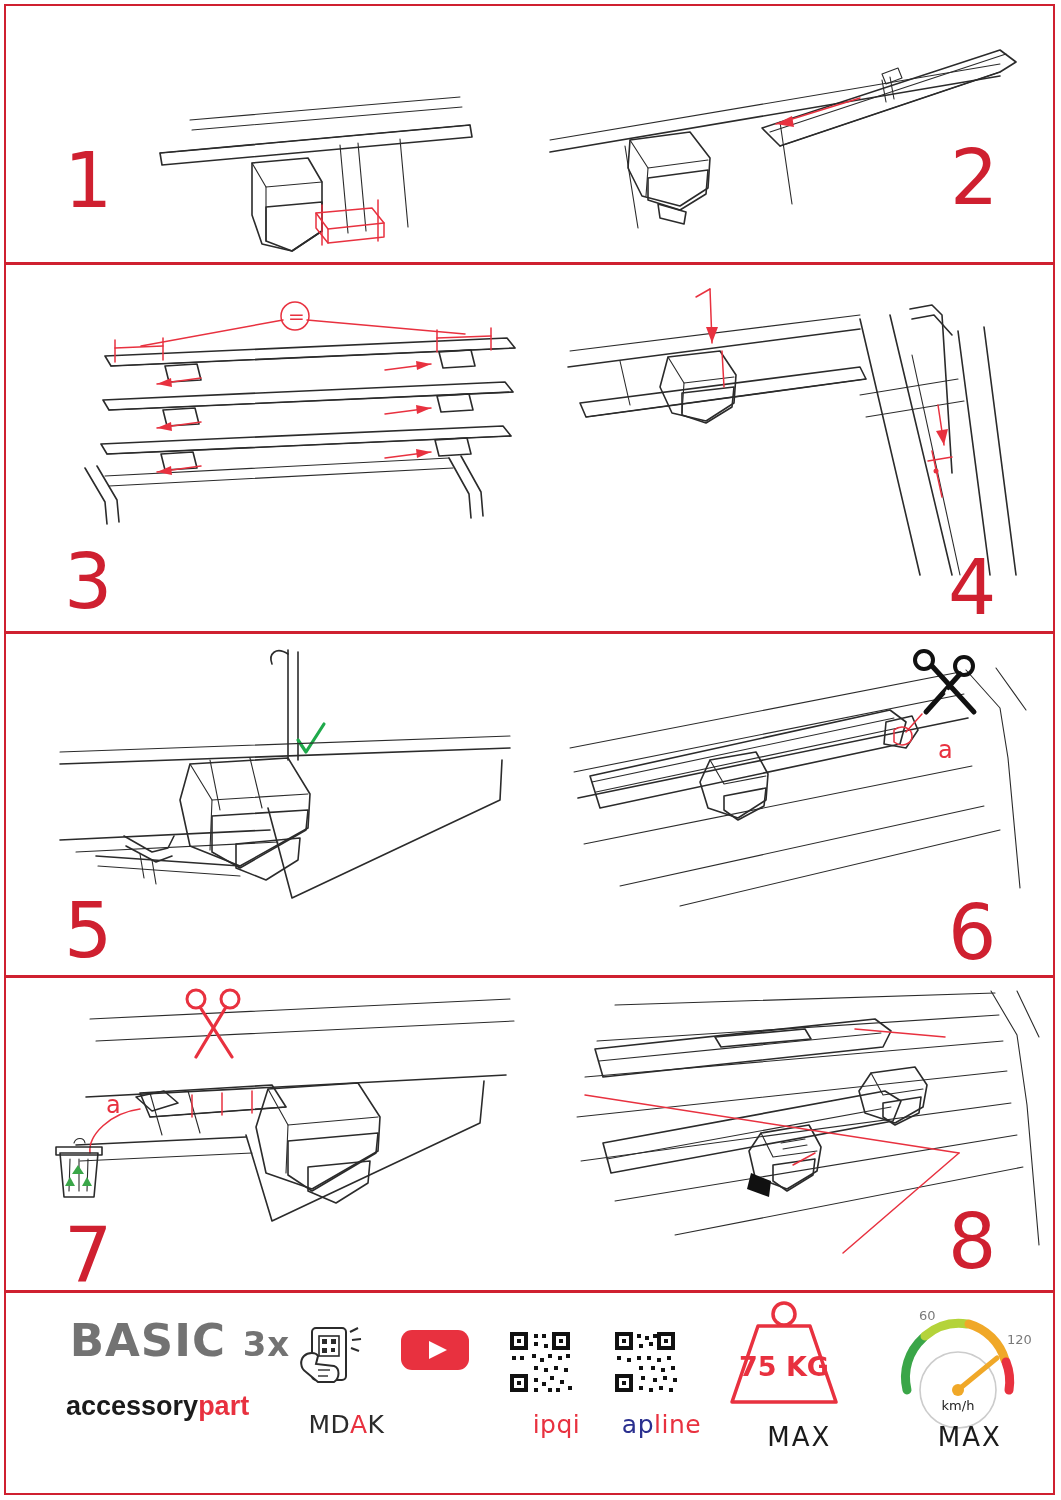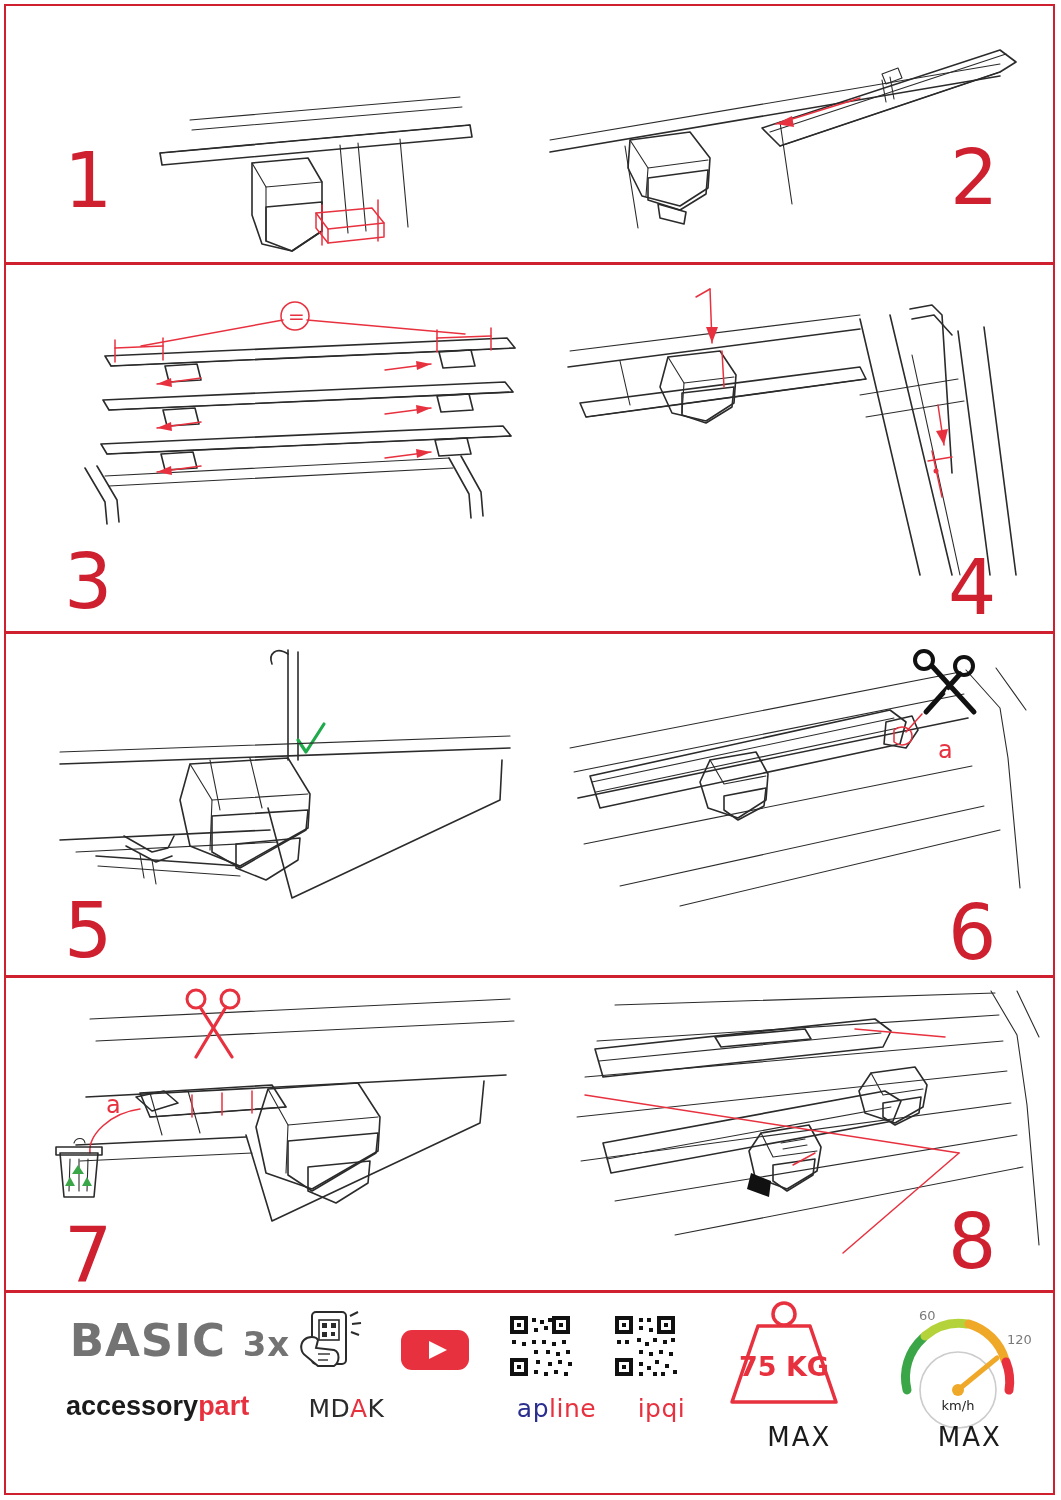--- a/index.html
+++ b/index.html
@@ -86,21 +86,21 @@
     font-family: Liberation Sans, sans-serif;
     font-weight: bold;
     font-size: 27px;
     color: #1b1b1b;
     white-space: nowrap;
   }
   .brand-accessory .part { color: #e8313f; }
 
   .logo-col {
     width: 105px;
-    padding-top: 20px;
+    padding-top: 36px;
     text-align: center;
   }
   .logo-col .cap {
     margin-top: 12px;
     font-family: "DejaVu Sans", sans-serif;
     font-size: 25px;
     letter-spacing: 0.5px;
     color: #2b2b2b;
   }
   .logo-col .cap .a { color: #e8313f; }
@@ -500,20 +500,61 @@
         <span>MD</span><span class="a">A</span><span class="k">K</span>
       </div>
     </div>
 
     <div class="logo-col" style="padding-top:34px;">
       <svg width="72" height="52" viewBox="0 0 72 52">
         <rect x="2" y="6" width="68" height="40" rx="11" fill="#e8313f"></rect>
         <path d="M30 17 L48 26 L30 35 Z" fill="#ffffff"></path>
       </svg>
       <div class="cap"></div>
+    </div>
+
+    <div class="logo-col ipqi">
+      <svg width="72" height="72" viewBox="0 0 72 72">
+        <rect x="4" y="4" width="64" height="64" fill="#ffffff"></rect>
+        <g fill="#111">
+          <rect x="6" y="6" width="18" height="18"></rect>
+            <rect x="10" y="10" width="10" height="10" fill="#fff"></rect>
+            <rect x="13" y="13" width="4" height="4"></rect>
+          <rect x="48" y="6" width="18" height="18"></rect>
+            <rect x="52" y="10" width="10" height="10" fill="#fff"></rect>
+            <rect x="55" y="13" width="4" height="4"></rect>
+          <rect x="6" y="48" width="18" height="18"></rect>
+            <rect x="10" y="52" width="10" height="10" fill="#fff"></rect>
+            <rect x="13" y="55" width="4" height="4"></rect>
+          <rect x="30" y="8" width="4" height="4"></rect>
+            <rect x="38" y="8" width="4" height="4"></rect>
+          <rect x="30" y="16" width="4" height="4"></rect>
+            <rect x="40" y="18" width="4" height="4"></rect>
+          <rect x="8" y="30" width="4" height="4"></rect>
+            <rect x="16" y="30" width="4" height="4"></rect>
+          <rect x="28" y="28" width="4" height="4"></rect>
+            <rect x="36" y="32" width="4" height="4"></rect>
+          <rect x="44" y="28" width="4" height="4"></rect>
+            <rect x="54" y="30" width="4" height="4"></rect>
+          <rect x="62" y="28" width="4" height="4"></rect>
+          <rect x="30" y="40" width="4" height="4"></rect>
+            <rect x="40" y="42" width="4" height="4"></rect>
+          <rect x="50" y="40" width="4" height="4"></rect>
+            <rect x="60" y="42" width="4" height="4"></rect>
+          <rect x="30" y="52" width="4" height="4"></rect>
+            <rect x="38" y="56" width="4" height="4"></rect>
+          <rect x="46" y="50" width="4" height="4"></rect>
+            <rect x="56" y="54" width="4" height="4"></rect>
+          <rect x="64" y="60" width="4" height="4"></rect>
+          <rect x="30" y="62" width="4" height="4"></rect>
+            <rect x="44" y="62" width="4" height="4"></rect>
+          <rect x="52" y="62" width="4" height="4"></rect>
+        </g>
+      </svg>
+      <div class="cap">ipqi</div>
     </div>
 
     <div class="logo-col apline">
       <svg width="72" height="72" viewBox="0 0 72 72">
         <rect x="4" y="4" width="64" height="64" fill="#ffffff"></rect>
         <g fill="#111">
           <rect x="6" y="6" width="18" height="18"></rect>
             <rect x="10" y="10" width="10" height="10" fill="#fff"></rect>
             <rect x="13" y="13" width="4" height="4"></rect>
           <rect x="48" y="6" width="18" height="18"></rect>
@@ -545,61 +586,20 @@
             <rect x="40" y="62" width="4" height="4"></rect>
           <rect x="50" y="60" width="4" height="4"></rect>
             <rect x="60" y="62" width="4" height="4"></rect>
         </g>
       </svg>
       <div class="cap">
         <span>ap</span><span class="line">line</span>
       </div>
     </div>
 
-    <div class="logo-col ipqi">
-      <svg width="72" height="72" viewBox="0 0 72 72">
-        <rect x="4" y="4" width="64" height="64" fill="#ffffff"></rect>
-        <g fill="#111">
-          <rect x="6" y="6" width="18" height="18"></rect>
-            <rect x="10" y="10" width="10" height="10" fill="#fff"></rect>
-            <rect x="13" y="13" width="4" height="4"></rect>
-          <rect x="48" y="6" width="18" height="18"></rect>
-            <rect x="52" y="10" width="10" height="10" fill="#fff"></rect>
-            <rect x="55" y="13" width="4" height="4"></rect>
-          <rect x="6" y="48" width="18" height="18"></rect>
-            <rect x="10" y="52" width="10" height="10" fill="#fff"></rect>
-            <rect x="13" y="55" width="4" height="4"></rect>
-          <rect x="30" y="8" width="4" height="4"></rect>
-            <rect x="38" y="8" width="4" height="4"></rect>
-          <rect x="30" y="16" width="4" height="4"></rect>
-            <rect x="40" y="18" width="4" height="4"></rect>
-          <rect x="8" y="30" width="4" height="4"></rect>
-            <rect x="16" y="30" width="4" height="4"></rect>
-          <rect x="28" y="28" width="4" height="4"></rect>
-            <rect x="36" y="32" width="4" height="4"></rect>
-          <rect x="44" y="28" width="4" height="4"></rect>
-            <rect x="54" y="30" width="4" height="4"></rect>
-          <rect x="62" y="28" width="4" height="4"></rect>
-          <rect x="30" y="40" width="4" height="4"></rect>
-            <rect x="40" y="42" width="4" height="4"></rect>
-          <rect x="50" y="40" width="4" height="4"></rect>
-            <rect x="60" y="42" width="4" height="4"></rect>
-          <rect x="30" y="52" width="4" height="4"></rect>
-            <rect x="38" y="56" width="4" height="4"></rect>
-          <rect x="46" y="50" width="4" height="4"></rect>
-            <rect x="56" y="54" width="4" height="4"></rect>
-          <rect x="64" y="60" width="4" height="4"></rect>
-          <rect x="30" y="62" width="4" height="4"></rect>
-            <rect x="44" y="62" width="4" height="4"></rect>
-          <rect x="52" y="62" width="4" height="4"></rect>
-        </g>
-      </svg>
-      <div class="cap">ipqi</div>
-    </div>
-
     <div class="max-col">
       <svg width="140" height="118" viewBox="0 0 140 118">
         <circle cx="70" cy="16" r="11" fill="none" stroke="#e8313f" stroke-width="3.5"></circle>
         <path d="M44 28 L96 28 L122 104 L18 104 Z" fill="#ffffff" stroke="#e8313f" stroke-width="3.5" stroke-linejoin="round"></path>
         <text class="kgtext" x="70" y="78" text-anchor="middle">75 KG</text>
       </svg>
       <div class="maxlabel">MAX</div>
     </div>
 
     <div class="max-col">

